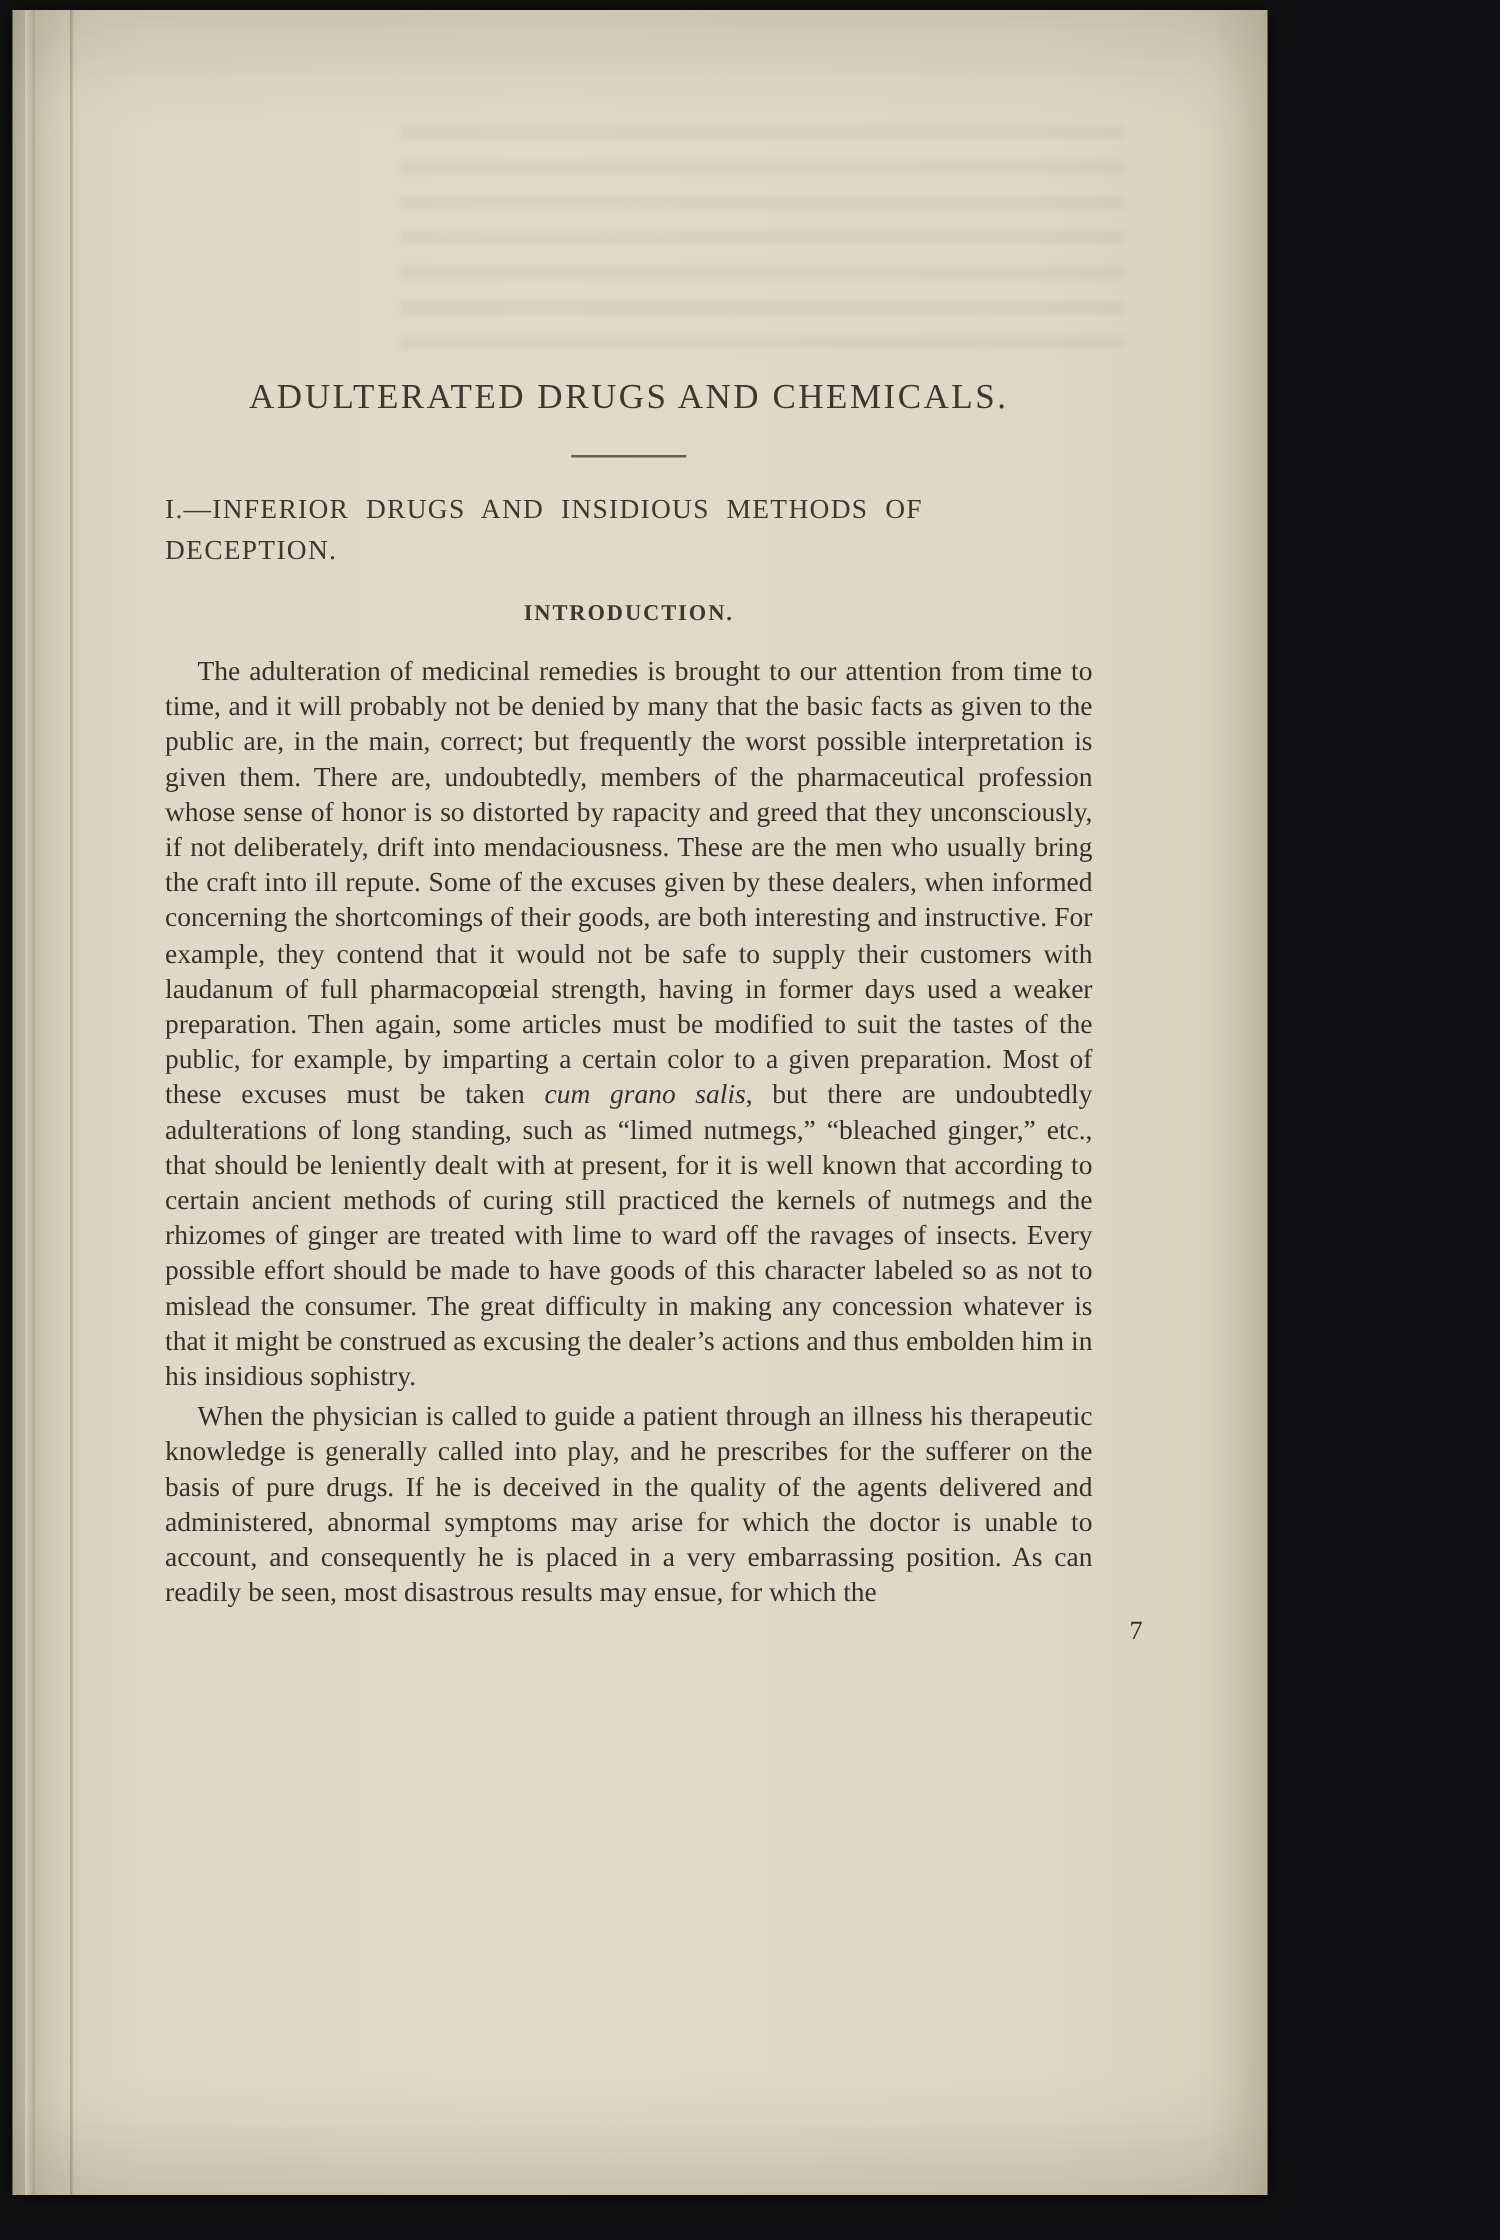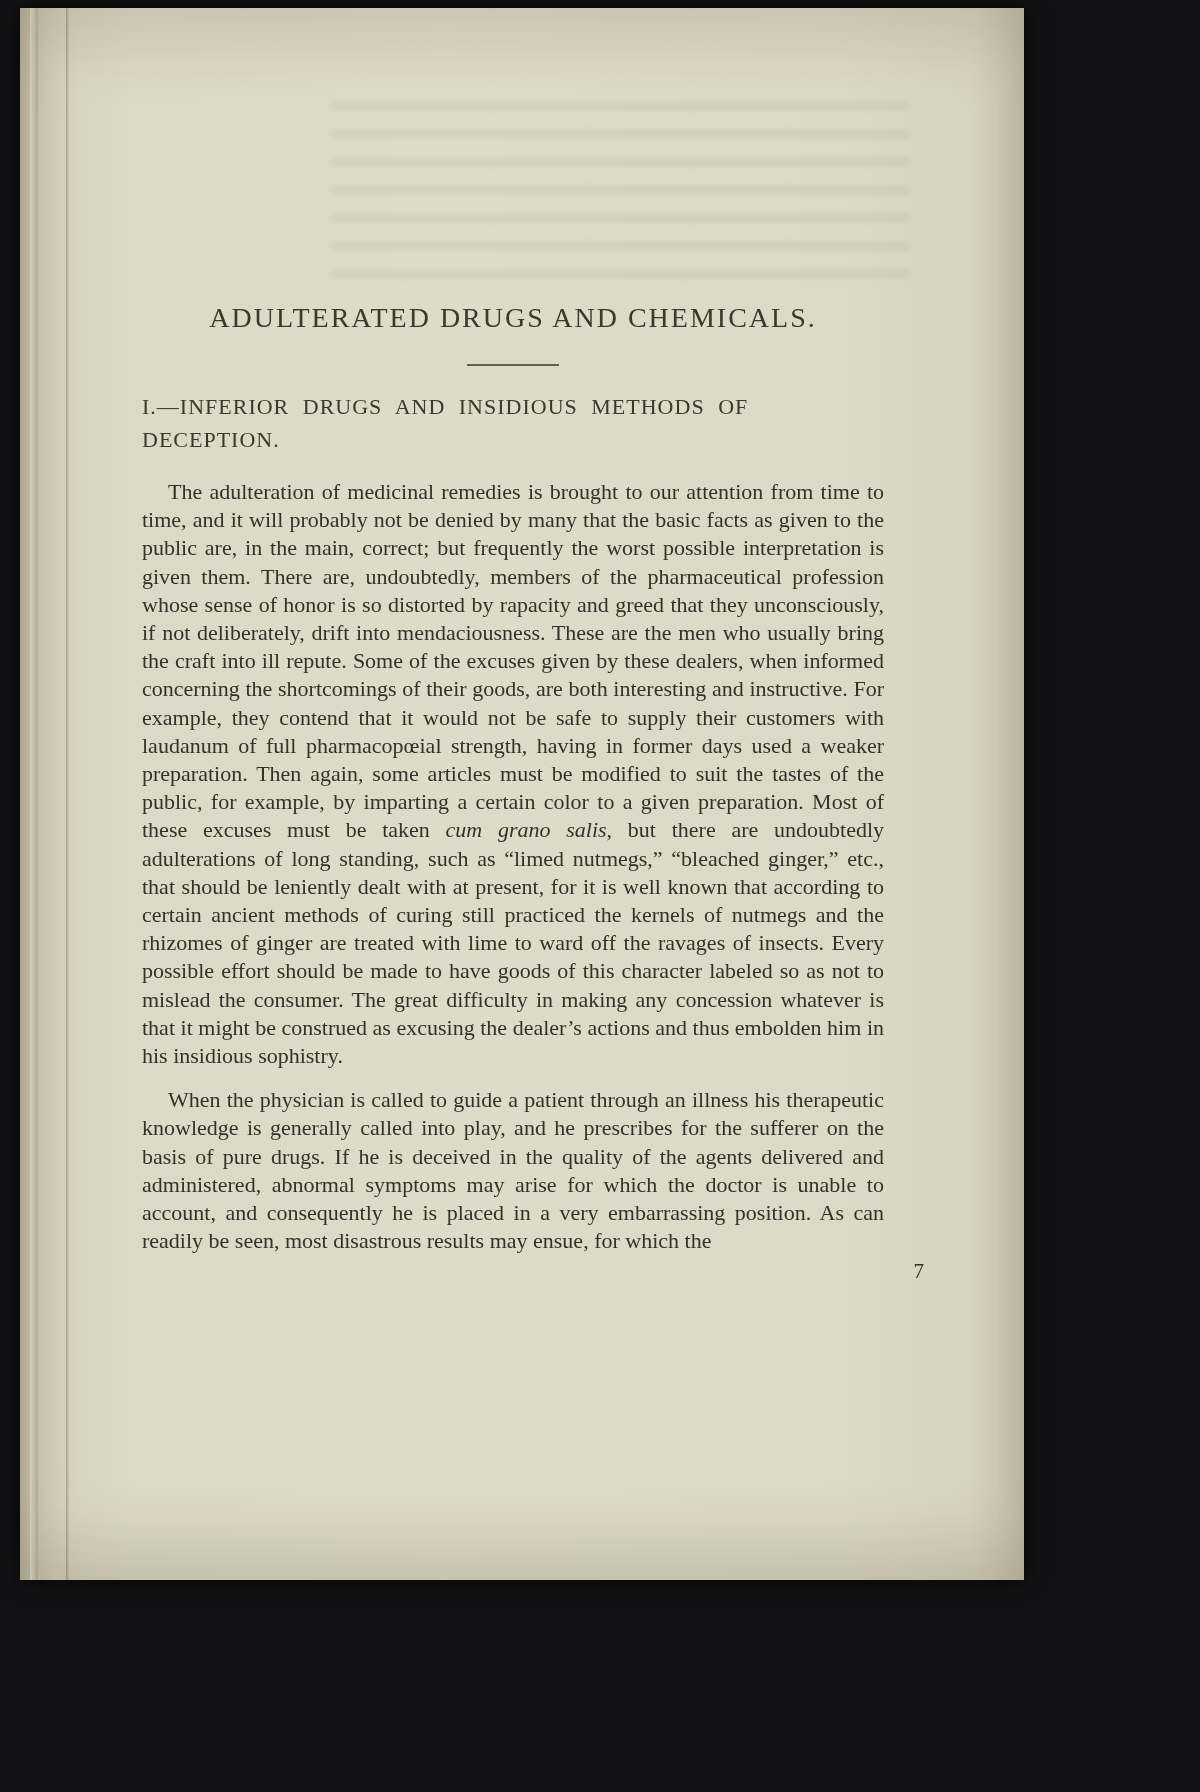--- a/index.html
+++ b/index.html
@@ -11,24 +11,24 @@
     position: relative;
     width: 1200px;
     height: 1792px;
     background: #121214;
     overflow: hidden;
     font-family: "Liberation Serif", serif;
   }
   
   .paper {
     position: absolute;
-    left: 20px;
+    left: 10px;
     top: 8px;
     width: 1004px;
-    height: 1572px;
+    height: 1748px;
     background: linear-gradient(90deg,
       #bfbaa5 0px,
       #cfcab6 14px,
       #d8d3bf 38px,
       #ded9c6 110px,
       #e0dbc8 420px,
       #ded9c6 820px,
       #d8d3bf 960px,
       #ccc7b2 1004px);
     box-shadow:
@@ -110,21 +110,21 @@
     font-size: 22px;
     line-height: 28.2px;
     text-align: justify;
     color: #34312a;
   }
   .body-text p {
     margin: 0;
     text-indent: 26px;
   }
   .body-text p + p {
-    margin-top: 16px;
+    margin-top: 4px;
   }
   .italic {
     font-style: italic;
   }
   .page-number {
     margin-top: 4px;
     margin-right: -40px;
     text-align: right;
     font-size: 21px;
     color: #34312a;
@@ -139,20 +139,21 @@
     <div class="gutter-line"></div>
     <div class="show-through"></div>
 
     <div class="text-block">
       <div class="doc-title">ADULTERATED DRUGS AND CHEMICALS.</div>
 
       <div class="divider"></div>
 
       <div class="section-heading">I.—INFERIOR DRUGS AND INSIDIOUS METHODS OF DECEPTION.</div>
 
+      <div class="subheading">INTRODUCTION.</div>
 
       <div class="body-text">
         <p><span>The adulteration of medicinal remedies is brought to our attention from time to time, and it will probably not be denied by many that the basic facts as given to the public are, in the main, correct; but frequently the worst possible interpretation is given them. There are, undoubtedly, members of the pharmaceutical profession whose sense of honor is so distorted by rapacity and greed that they unconsciously, if not deliberately, drift into mendaciousness. These are the men who usually bring the craft into ill repute. Some of the excuses given by these dealers, when informed concerning the shortcomings of their goods, are both interesting and instructive. For example, they contend that it would not be safe to supply their customers with laudanum of full pharmacopœial strength, having in former days used a weaker preparation. Then again, some articles must be modified to suit the tastes of the public, for example, by imparting a certain color to a given preparation. Most of these excuses must be taken </span><span class="italic">cum grano salis</span><span>, but there are undoubtedly adulterations of long standing, such as “limed nutmegs,” “bleached ginger,” etc., that should be leniently dealt with at present, for it is well known that according to certain ancient methods of curing still practiced the kernels of nutmegs and the rhizomes of ginger are treated with lime to ward off the ravages of insects. Every possible effort should be made to have goods of this character labeled so as not to mislead the consumer. The great difficulty in making any concession whatever is that it might be construed as excusing the dealer’s actions and thus embolden him in his insidious sophistry.</span></p>
         <p><span>When the physician is called to guide a patient through an illness his therapeutic knowledge is generally called into play, and he prescribes for the sufferer on the basis of pure drugs. If he is deceived in the quality of the agents delivered and administered, abnormal symptoms may arise for which the doctor is unable to account, and consequently he is placed in a very embarrassing position. As can readily be seen, most disastrous results may ensue, for which the</span></p>
       </div>
 
       <div class="page-number">7</div>
     </div>
   </div>
 </div>

